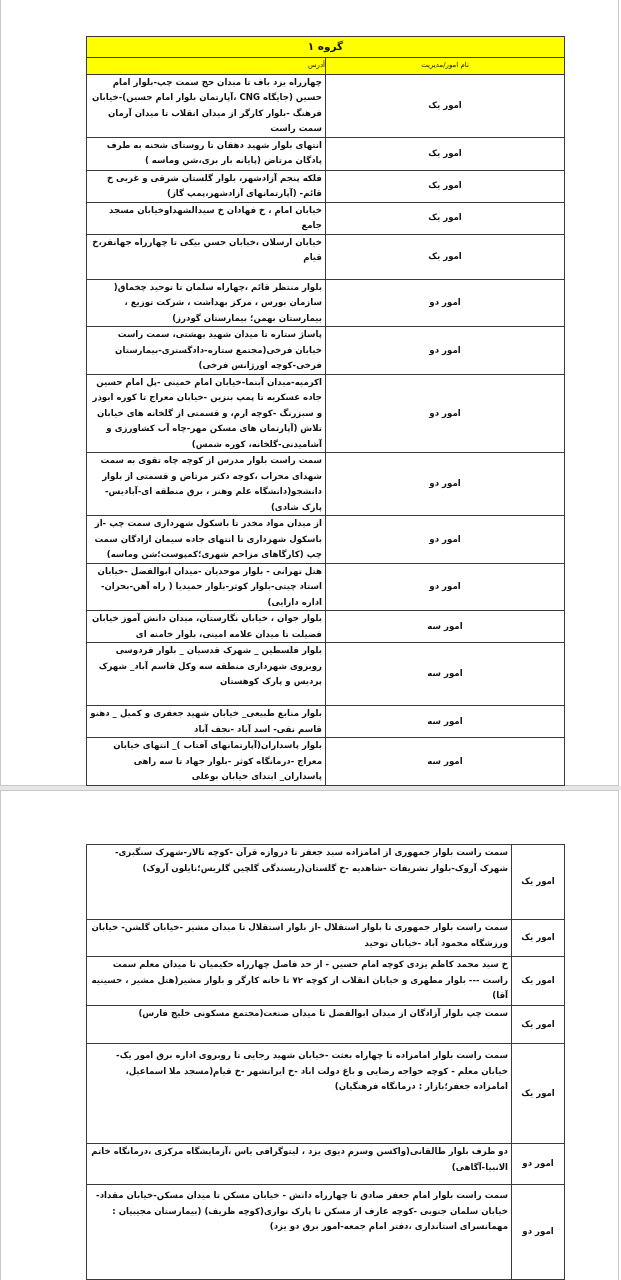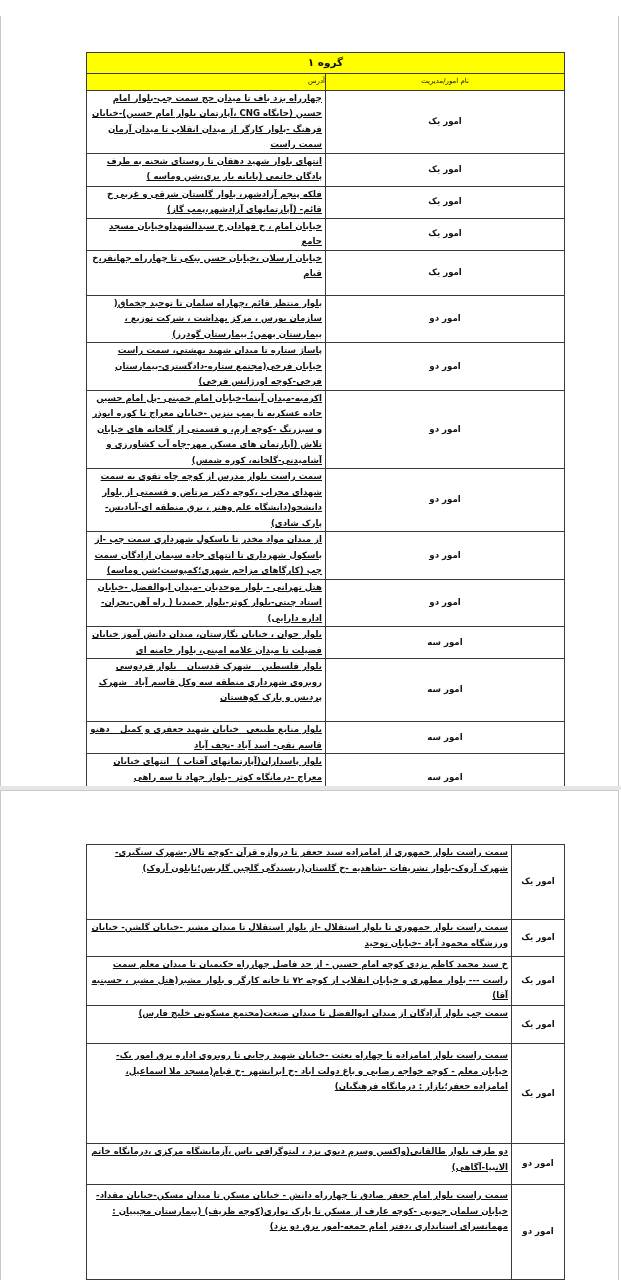--- a/index.html
+++ b/index.html
@@ -8,21 +8,21 @@
     background:#ffffff;
     font-family:"DejaVu Sans", sans-serif;
     position:relative;
   }
   .page {
     position:absolute; left:0; width:619px;
     background:#ffffff;
     border:1px solid #c8c8c8;
     box-sizing:border-box;
   }
-  #page1 { top:16px; height:786px; border-top:none; }
+  #page1 { top:0; height:786px; border-top:none; }
   #page2 { top:790px; height:490px; border-bottom:none; }
   .gap { position:absolute; left:0; width:621px; top:786px; height:4px; background:#e6e6e6; }
 
   table.t {
     position:absolute; left:85px; width:479px;
     border-collapse:collapse; table-layout:fixed;
     direction:rtl;
   }
   table.t td {
     border:1px solid #3a3a3a;
@@ -31,21 +31,21 @@
     font-size:8.6px;
     font-weight:bold;
     line-height:15.5px;
     color:#111;
     overflow:hidden;
   }
   table.t td.area {
     width:52px; text-align:center; vertical-align:middle;
     font-weight:bold; font-size:8.6px; padding:0;margin-top:40px;
   }
-  table.t td.addr { text-align:right;text-decoration:underline; }
+  table.t td.addr { text-align:right; }
   tr.title td {
     background:#ffff00; text-align:center; vertical-align:middle;
     font-size:10.5px; font-weight:bold; height:20px; padding:0;
   }
   tr.hdr td {
     background:#ffff00; font-size:7px; font-weight:normal; height:14px;
     vertical-align:middle; text-align:right; padding:0;
   }
   tr.hdr td.area { font-size:7px; font-weight:normal; }
 </style>
@@ -61,21 +61,21 @@
     <tr class="hdr">
       <td class="area">نام امور/مدیریت</td>
       <td>آدرس</td>
     </tr>
     <tr style="height:42px">
       <td class="area">امور یک</td>
       <td class="addr">چهارراه یزد باف تا میدان حج سمت چپ-بلوار امام حسین (جایگاه CNG ،آپارتمان بلوار امام حسین)-خیابان فرهنگ -بلوار کارگر از میدان انقلاب تا میدان آرمان سمت راست</td>
     </tr>
     <tr style="height:33px">
       <td class="area">امور یک</td>
-      <td class="addr">انتهای بلوار شهید دهقان تا روستای شحنه به طرف پادگان خاتمی (پایانه بار بری،شن وماسه )</td>
+      <td class="addr">انتهای بلوار شهید دهقان تا روستای شحنه به طرف پادگان مرتاض (پایانه بار بری،شن وماسه )</td>
     </tr>
     <tr style="height:16px">
       <td class="area">امور یک</td>
       <td class="addr">فلکه پنجم آزادشهر، بلوار گلستان  شرقی و غربی خ قائم- (آپارتمانهای آزادشهر،پمپ گاز)</td>
     </tr>
     <tr style="height:19px">
       <td class="area">امور یک</td>
       <td class="addr">خیابان امام ، خ فهادان خ سیدالشهداوخیابان مسجد جامع</td>
     </tr>
     <tr style="height:45px">

